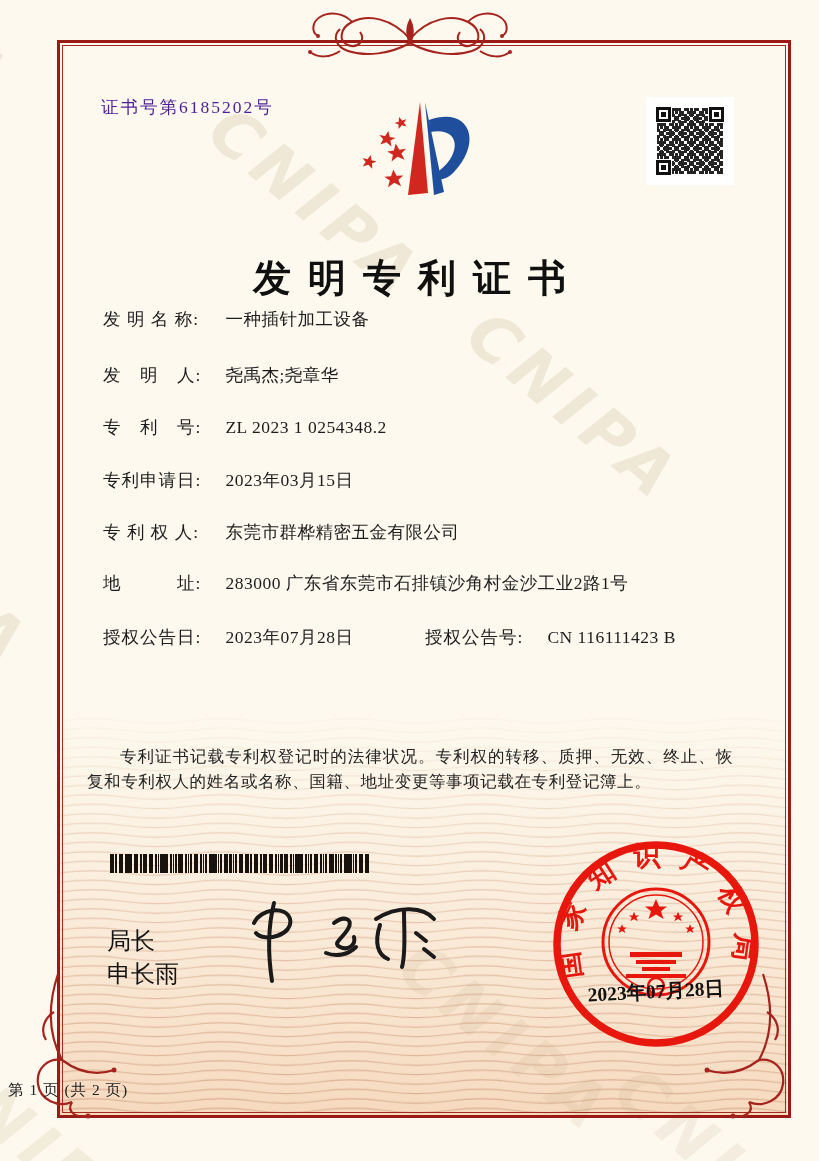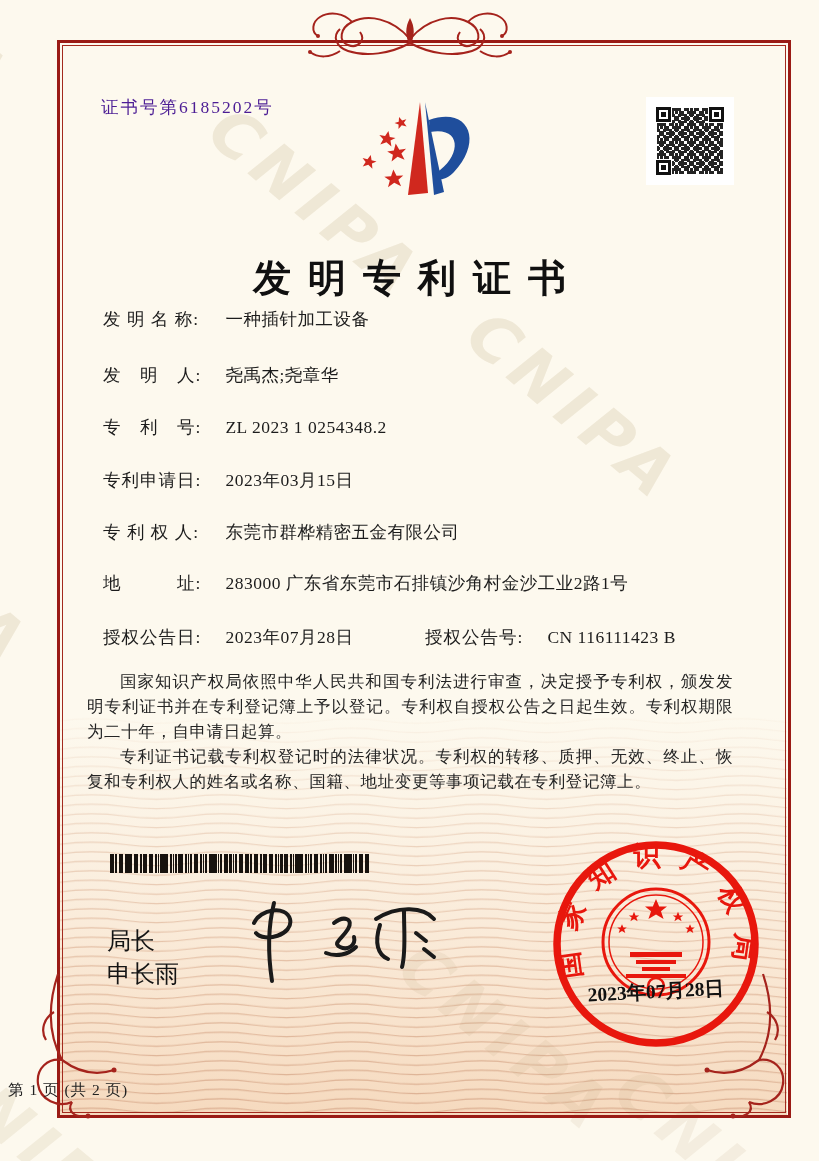--- a/index.html
+++ b/index.html
@@ -254,21 +254,20 @@
   </div>
   <div class="row r7">
     <span class="lbl">授权公告日:</span>
     <span class="val">2023年07月28日</span>
     <span class="pair2">
       <span class="lbl">授权公告号:</span>
       <span class="val">CN 116111423 B</span>
     </span>
   </div>
 
-  <div class="para p1">国家知识产权局依照中华人民共和国专利法进行审查，决定授予专利权，颁发发明专利证书并在专利登记簿上予以登记。专利权自授权公告之日起生效。专利权期限为二十年，自申请日起算。</div>
   <div class="para p2">专利证书记载专利权登记时的法律状况。专利权的转移、质押、无效、终止、恢复和专利权人的姓名或名称、国籍、地址变更等事项记载在专利登记簿上。</div>
 
   <div class="barcode"></div>
 
   <div class="signer">
     <div>局长</div>
     <div>申长雨</div>
   </div>
 
   <svg class="signature" width="240" height="100" viewBox="0 0 240 100">

